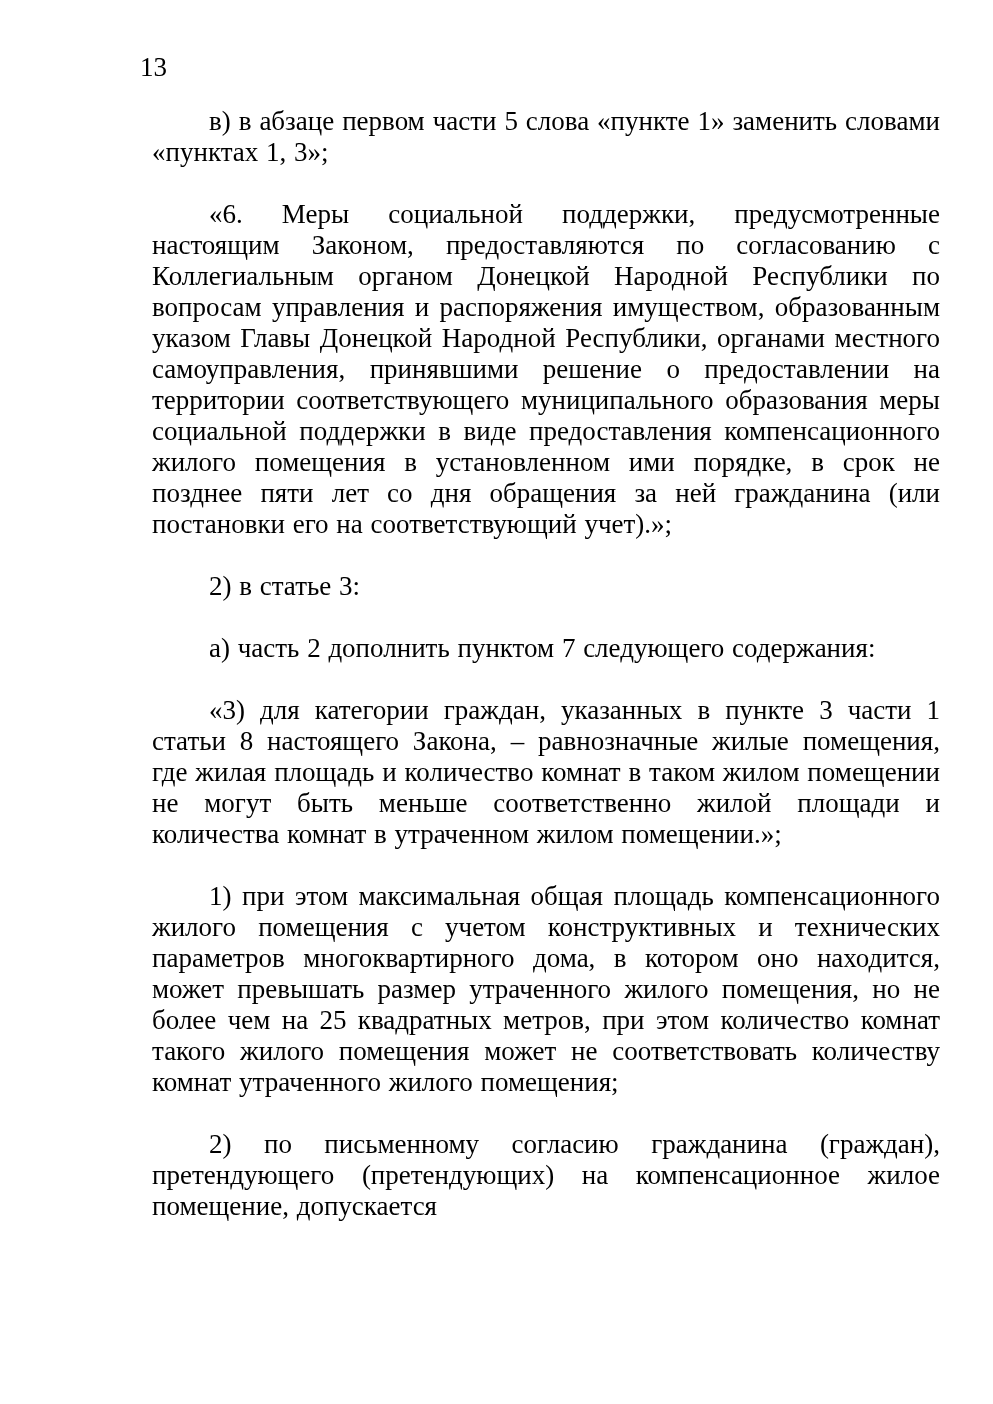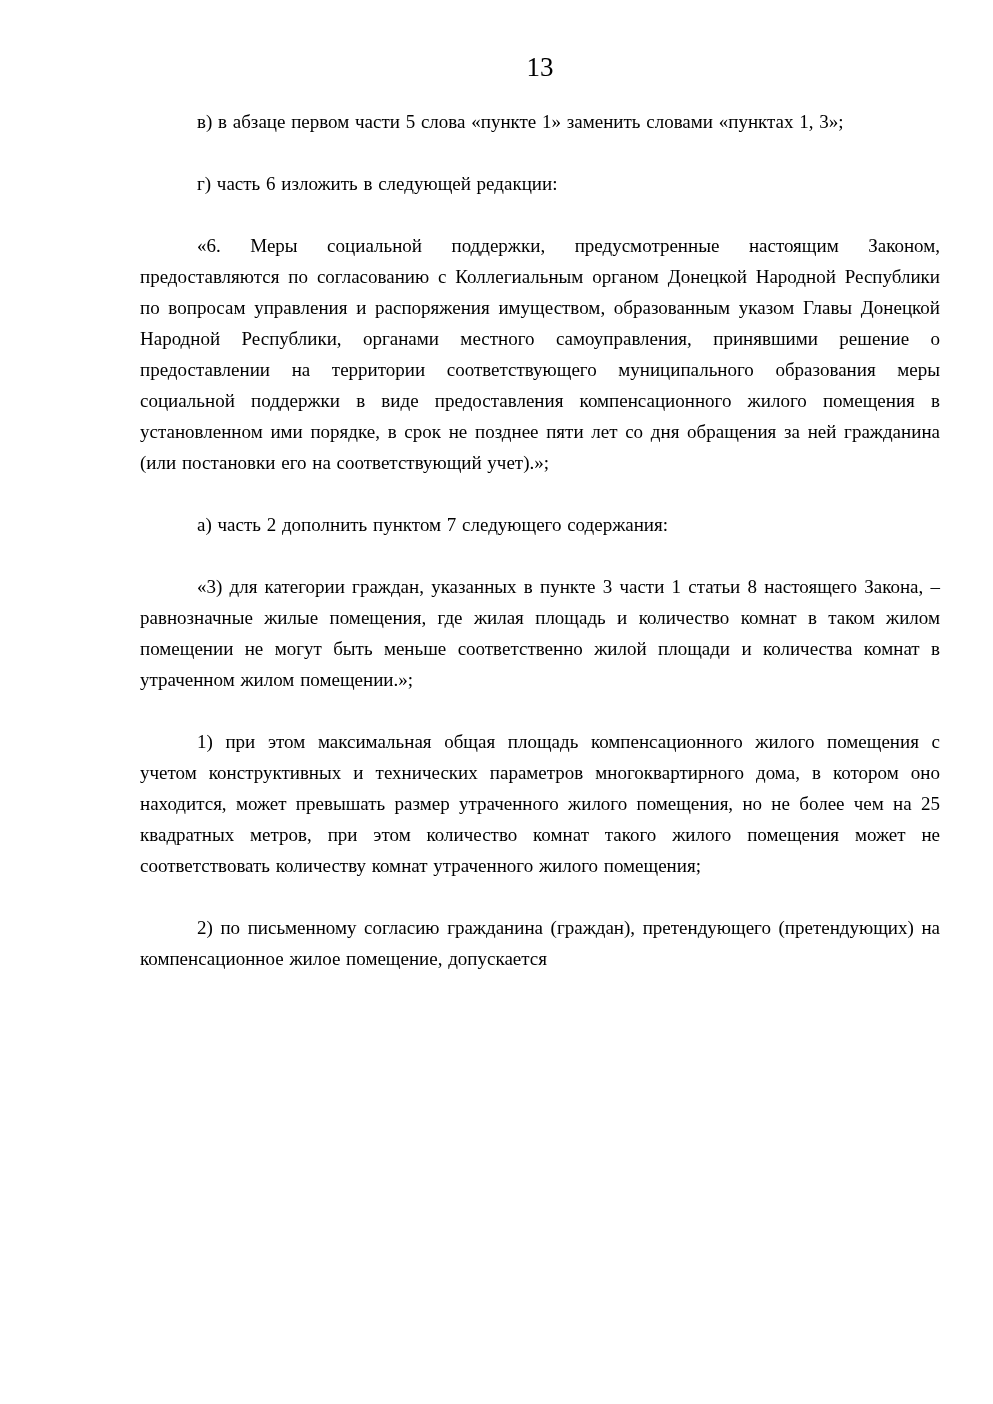--- a/index.html
+++ b/index.html
@@ -14,49 +14,49 @@
       background: #ffffff;
       color: #000000;
       font-family: "Liberation Serif", "DejaVu Serif", serif;
       overflow: hidden;
       box-sizing: border-box;
     }
     .page-number {
       width: 800px;
       margin-left: 140px;
       padding-top: 52px;
-      text-align: center;
+      text-align: left;
       font-size: 27px;
       line-height: 31px;
     }
     .content {
       width: 800px;
       margin: 23px 53px 0 140px;
       box-sizing: border-box;
     }
     .content p {
-      margin: 0 0 31px 0;
-      font-size: 19px;
+      margin: 0 0 31px 12px;
+      font-size: 27px;
       line-height: 31px;
       text-align: justify;
       text-indent: 57px;
       word-spacing: 1px;
     }
     .content p:last-child {
       margin-bottom: 0;
     }
   </style>
 </head>
 <body>
 
 <div class="page">
   <div class="page-number">13</div>
 
   <div class="content">
     <p>в) в абзаце первом части 5 слова «пункте 1» заменить словами «пунктах 1, 3»;</p>
-    <p>г) часть 6 изложить в следующей редакции:</p>
     <p>«6. Меры социальной поддержки, предусмотренные настоящим Законом, предоставляются по согласованию с Коллегиальным органом Донецкой Народной Республики по вопросам управления и распоряжения имуществом, образованным указом Главы Донецкой Народной Республики, органами местного самоуправления, принявшими решение о предоставлении на территории соответствующего муниципального образования меры социальной поддержки в виде предоставления компенсационного жилого помещения в установленном ими порядке, в срок не позднее пяти лет со дня обращения за ней гражданина (или постановки его на соответствующий учет).»;</p>
+    <p>2) в статье 3:</p>
     <p>а) часть 2 дополнить пунктом 7 следующего содержания:</p>
     <p>«3) для категории граждан, указанных в пункте 3 части 1 статьи 8 настоящего Закона, – равнозначные жилые помещения, где жилая площадь и количество комнат в таком жилом помещении не могут быть меньше соответственно жилой площади и количества комнат в утраченном жилом помещении.»;</p>
     <p>1) при этом максимальная общая площадь компенсационного жилого помещения с учетом конструктивных и технических параметров многоквартирного дома, в котором оно находится, может превышать размер утраченного жилого помещения, но не более чем на 25 квадратных метров, при этом количество комнат такого жилого помещения может не соответствовать количеству комнат утраченного жилого помещения;</p>
     <p>2) по письменному согласию гражданина (граждан), претендующего (претендующих) на компенсационное жилое помещение, допускается</p>
   </div>
 </div>
 
 </body></html>

